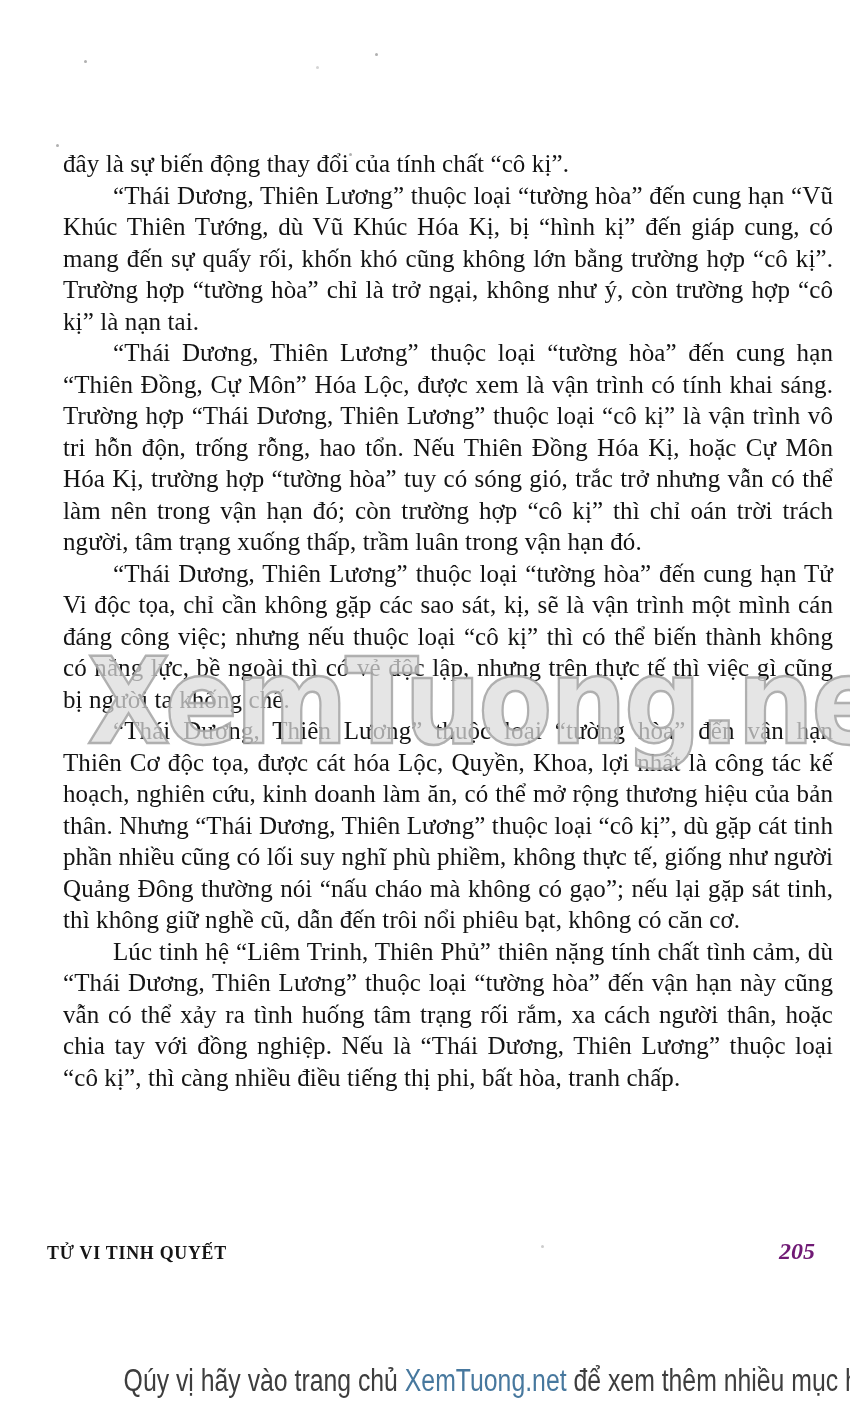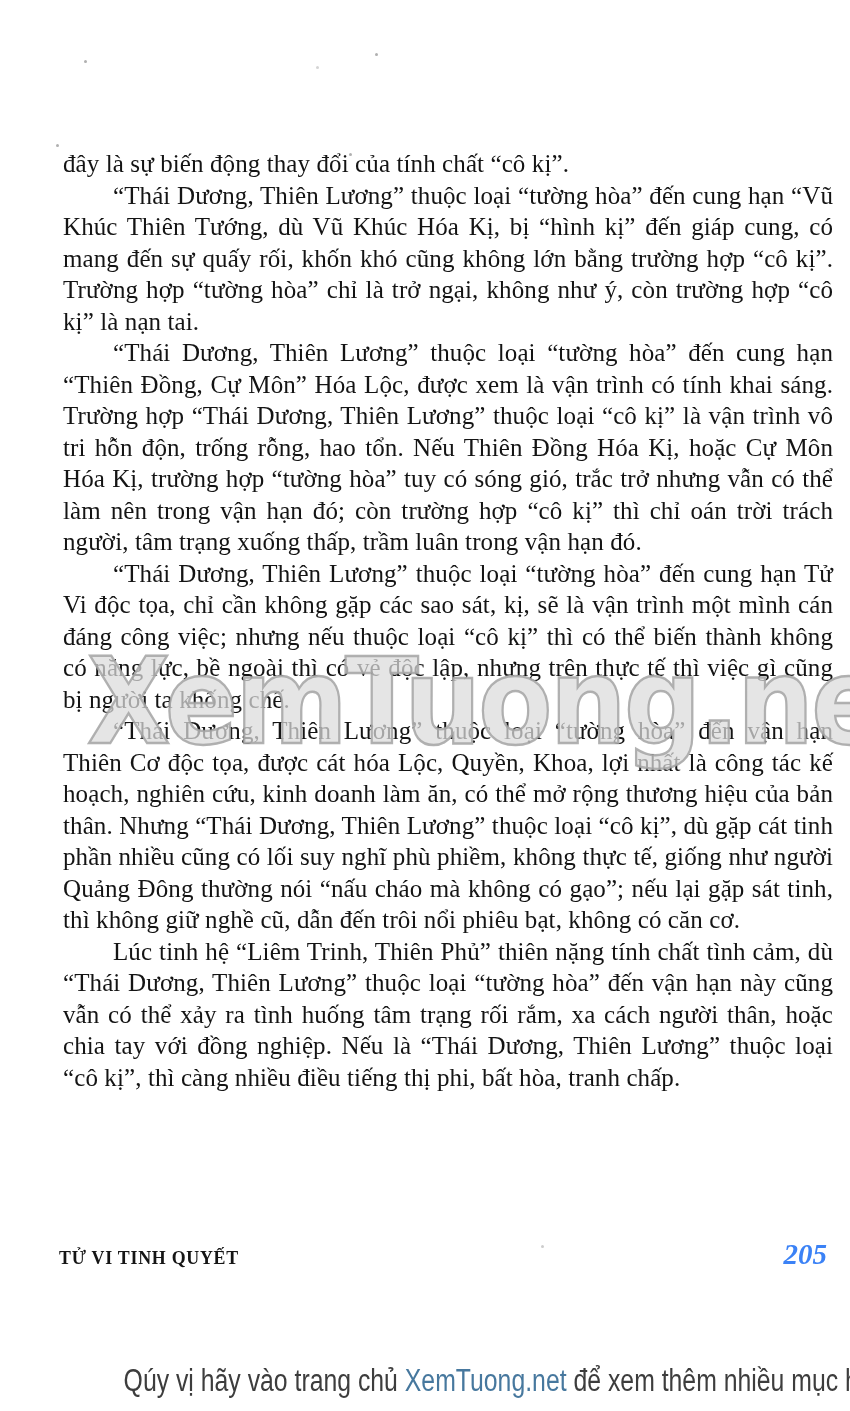--- a/index.html
+++ b/index.html
@@ -26,32 +26,32 @@
     font-weight:bold; font-size:120px; letter-spacing:-3px;
     color:rgba(236,236,236,0.55);
     -webkit-text-stroke:2.5px rgba(164,164,164,0.85);
     transform:scaleX(0.90); transform-origin:left top;
     white-space:nowrap; pointer-events:none;
     text-shadow:0 0 1px rgba(170,170,170,0.4);
   }
 
   
   .footer {
-    position:absolute; left:38px; width:768px; top:1238px;
+    position:absolute; left:26px; width:768px; top:1238px;
     display:flex; justify-content:space-between; align-items:baseline;
     z-index:2;
   }
   .running-title {
     font-family:"Liberation Serif","DejaVu Serif",serif;
     font-weight:bold; font-size:19px; letter-spacing:0.8px; color:#151515;
     transform:scaleX(0.94); transform-origin:left center; display:inline-block;
   }
   .page-number {
     font-family:"Liberation Serif","DejaVu Serif",serif;
-    font-weight:bold; font-style:italic; font-size:29px; color:#3b82f6;
+    font-weight:bold; font-style:italic; font-size:24px; color:#701a75;
   }
 
   
   .banner {
     position:absolute; left:0; width:850px; top:1363px; text-align:center;
     font-family:"Liberation Sans","DejaVu Sans",sans-serif;
     font-size:31px; color:#3d3d3d; z-index:2; white-space:nowrap;
   }
   .banner-inner { display:inline-block; transform:scaleX(0.80); transform-origin:center top; }
   .site-link { font-weight:normal; }

